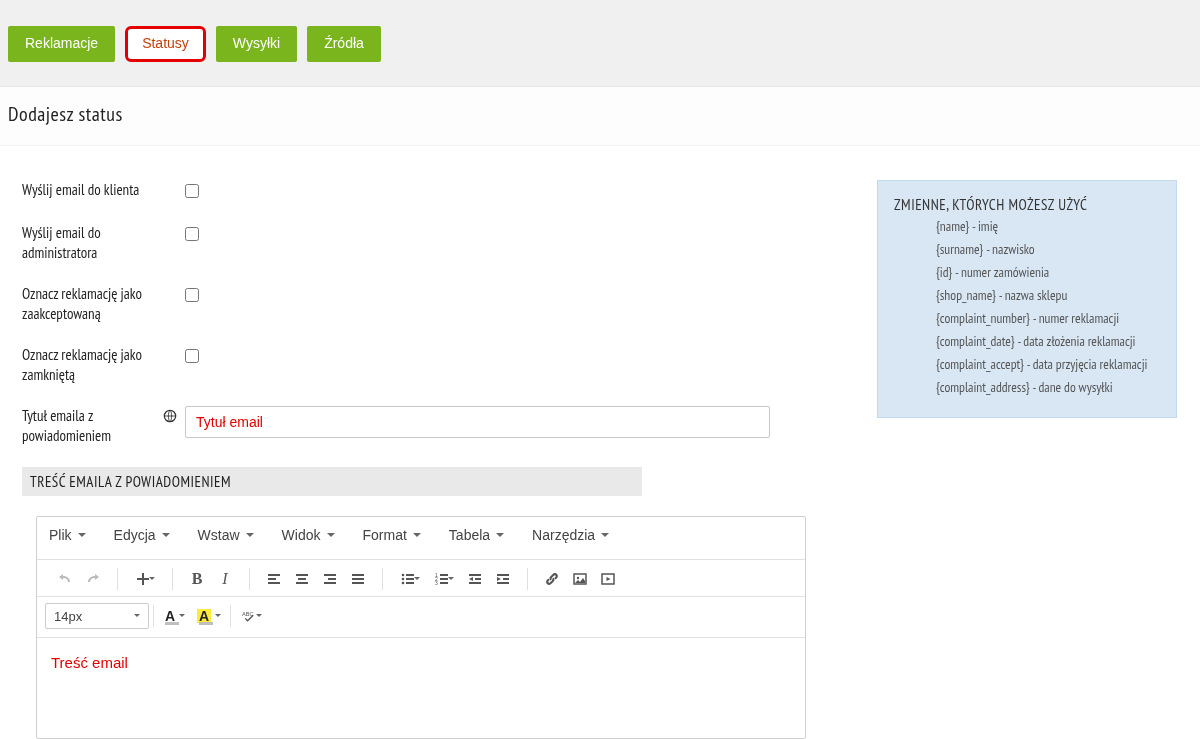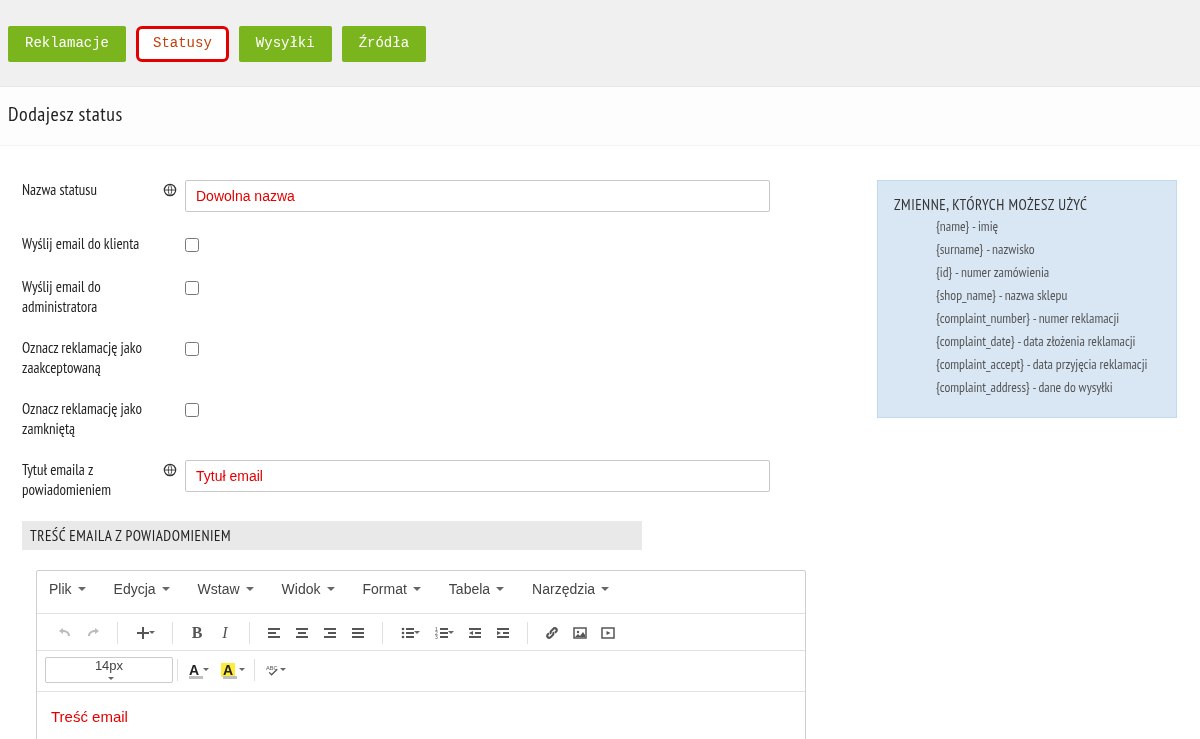--- a/index.html
+++ b/index.html
@@ -22,21 +22,20 @@
     font-size:14px; color:var(--text);
     background:#fff;
   }
 
   
   .tabbar{
     background:var(--gray-bg);
     padding:26px 8px 24px 8px;
     display:flex; gap:10px; align-items:flex-start;
     border-bottom:1px solid #e8e8e8;
-    font-family:Liberation Mono, monospace;
   }
   .tab{
     background:var(--green);
     color:#fff;
     padding:7px 14px 8px 14px;
     font-size:14px;
     border-radius:2px;
     cursor:pointer;
     white-space:nowrap;
     border:3px solid transparent;
@@ -146,25 +145,25 @@
   }
   .tbtn svg{width:16px; height:16px; display:block;}
   .tbtn .drop{margin-left:-2px;}
 
   .editor-toolbar2{
     display:flex; align-items:center;
     padding:6px 8px 8px 8px;
     border-bottom:1px solid #e1e1e1;
   }
   .font-size-select{
-    width:128px; height:26px;
+    width:104px; height:26px;
     border:1px solid #ccc;
     display:flex; align-items:center; justify-content:space-between;
     padding:0 8px; font-size:13px; color:#444; cursor:pointer;
-    border-radius:2px; background:#fff;flex-direction:column;
+    border-radius:2px; background:#fff;
   }
   .color-btn{
     height:26px; width:34px;
     display:flex; align-items:center; justify-content:center;
     cursor:pointer;
     position:relative;
   }
   .color-btn .letter{font-weight:bold; font-size:14px; line-height:1;}
   .color-btn .bar{position:absolute; left:7px; right:13px; bottom:4px; height:3px;}
   .color-btn.fg .bar{background:#bfbfbf;}
@@ -212,34 +211,20 @@
   <div class="tab active">Statusy</div>
   <div class="tab">Wysyłki</div>
   <div class="tab">Źródła</div>
 </div>
 
 <div class="page-head">Dodajesz status</div>
 
 <div class="content-wrap">
   <div class="left-col">
 
-    <div class="frow">
-      <div class="flabel">
-        <span>Nazwa statusu</span>
-        <span class="globe">
-          <svg viewBox="0 0 16 16">
-              <circle cx="8" cy="8" r="6.5" fill="none" stroke="#333" stroke-width="1.4"></circle>
-              <path d="M1.5 8h13M8 1.5c2.5 2.2 2.5 10.8 0 13M8 1.5c-2.5 2.2-2.5 10.8 0 13" fill="none" stroke="#333" stroke-width="1"></path>
-            </svg>
-        </span>
-      </div>
-      <div class="fctrl">
-        <input type="text" value="Dowolna nazwa" style="">
-      </div>
-    </div>
 
     <div class="frow">
       <div class="flabel">Wyślij email do klienta</div>
       <div class="fctrl"><input type="checkbox" style=""></div>
     </div>
 
     <div class="frow">
       <div class="flabel">Wyślij email do administratora</div>
       <div class="fctrl"><input type="checkbox" style=""></div>
     </div>

